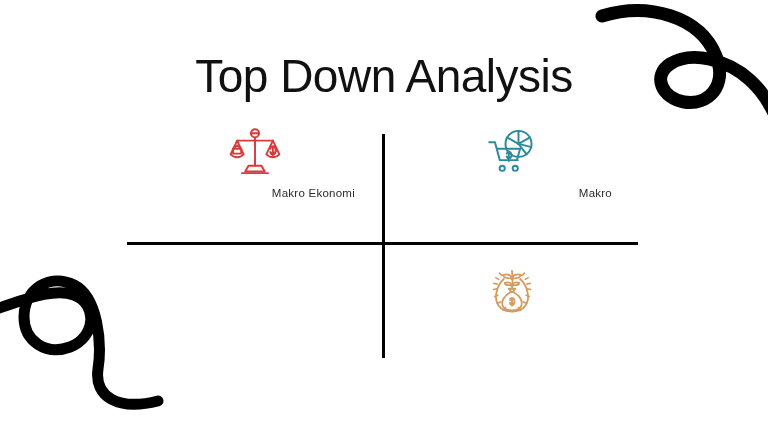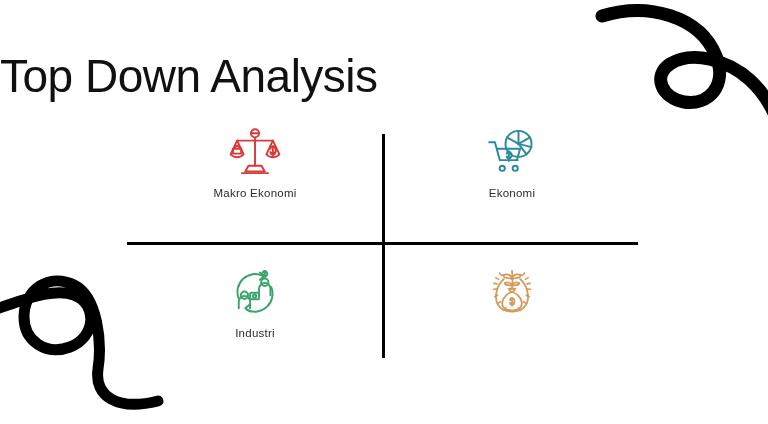--- a/index.html
+++ b/index.html
@@ -33,21 +33,21 @@
     width: 215px;
     height: 175px;
   }
 
   
   #page-title {
     position: absolute;
     top: 52px;
     left: 0;
     width: 768px;
-    text-align: left;
+    text-align: center;
     font-size: 46px;
     line-height: 1.08;
     font-weight: 400;
     letter-spacing: -0.5px;
     color: #111111;
     font-family: "Liberation Sans", sans-serif;
   }
 
   
   #divider-horizontal {
@@ -64,21 +64,21 @@
     top: 134px;
     width: 3px;
     height: 224px;
     background: #000000;
   }
 
   
   .quadrant {
     position: absolute;
     width: 200px;
-    text-align: center;
+    text-align: right;
   }
   #quadrant-makro-ekonomi { left: 155px; top: 126px; }
   #quadrant-sektor        { left: 412px; top: 126px; }
   #quadrant-industri      { left: 155px; top: 266px; }
   #quadrant-perusahaan    { left: 412px; top: 266px; }
 
   .quad-icon {
     display: block;
     margin: 0 auto;
     width: 52px;
@@ -143,41 +143,23 @@
         <line x1="40" y1="22" x2="56" y2="26"></line>
         <line x1="40" y1="22" x2="50" y2="35"></line>
         <line x1="40" y1="22" x2="26" y2="14"></line>
         <path d="M4 20 h7 l6 22 h22"></path>
         <path d="M14 28 h28 l-4 14"></path>
         <circle cx="20" cy="52" r="3.2"></circle>
         <circle cx="36" cy="52" r="3.2"></circle>
         <path d="M28 31 v12 M25.5 34 a2.8 2.8 0 0 1 5.5 0 a2.8 2.8 0 0 1 -5.5 3.6 a2.8 2.8 0 0 0 5.5 0"></path>
       </g>
     </svg>
-    <div class="quad-label">Ekonomi</div>
+    <div class="quad-label">Makro</div>
   </div>
 
-  <div class="quadrant" id="quadrant-industri">
-    <svg class="quad-icon" viewBox="0 0 64 64">
-      <g fill="none" stroke="#3ba46b" stroke-width="2.4" stroke-linecap="round" stroke-linejoin="round">
-        <path d="M12 40 a22 22 0 0 1 30 -28"></path>
-        <path d="M38 8 l6 4 l-6 5"></path>
-        <path d="M52 26 a22 22 0 0 1 -30 28"></path>
-        <path d="M26 56 l-6 -4 l6 -5"></path>
-        <circle cx="44" cy="20" r="4.5"></circle>
-        <path d="M37 36 v-8 a7 7 0 0 1 14 0 v8"></path>
-        <path d="M44 14 v-8 M41.5 8 a2.6 2.6 0 0 1 5 0 a2.6 2.6 0 0 1 -5 3.2 a2.6 2.6 0 0 0 5 0"></path>
-        <circle cx="19" cy="36" r="4.5"></circle>
-        <path d="M12 52 v-8 a7 7 0 0 1 14 0 v8"></path>
-        <rect x="26" y="33" width="11" height="8" rx="1"></rect>
-        <circle cx="31.5" cy="37" r="2"></circle>
-      </g>
-    </svg>
-    <div class="quad-label">Industri</div>
-  </div>
 
   <div class="quadrant" id="quadrant-perusahaan">
     <svg class="quad-icon" viewBox="0 0 64 64">
       <g fill="none" stroke="#d59a5e" stroke-width="2.2" stroke-linecap="round" stroke-linejoin="round">
         <path d="M32 4 l5 3 l-1 6 l6 -2 l2 6 l-5 4 l5 4 l-2 6 l-6 -2 l1 6 l-5 3
                  l-5 -3 l1 -6 l-6 2 l-2 -6 l5 -4 l-5 -4 l2 -6 l6 2 l-1 -6 Z" transform="translate(0,0) scale(1)" opacity="0"></path>
         <path d="M32 6 C33 14 33 20 32 28"></path>
         <path d="M32 16 C26 14 22 16 21 11 C27 9 31 11 32 16 Z"></path>
         <path d="M32 16 C38 14 42 16 43 11 C37 9 33 11 32 16 Z"></path>
         <path d="M32 24 C27 23 24 25 23 21 C28 19 31 21 32 24 Z"></path>

